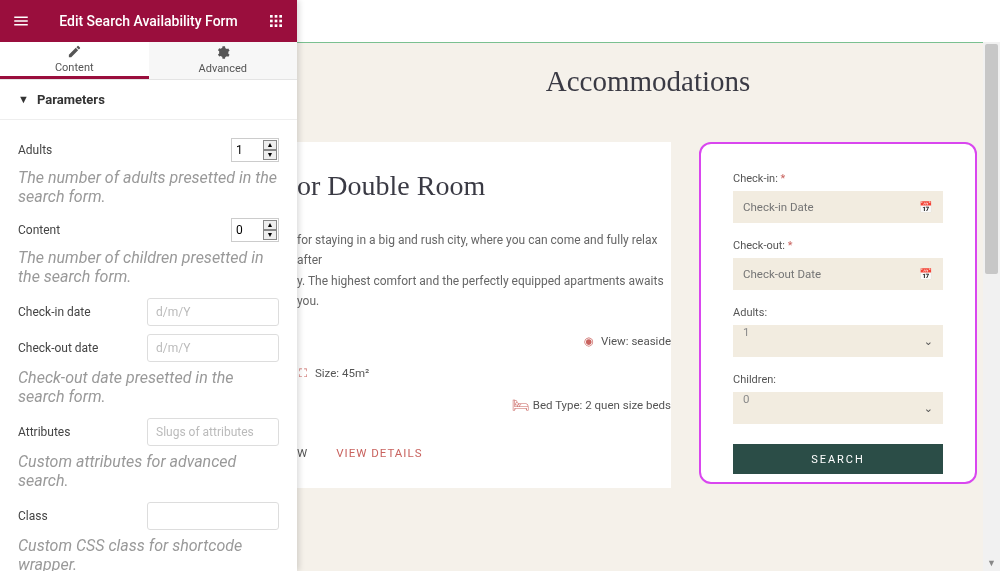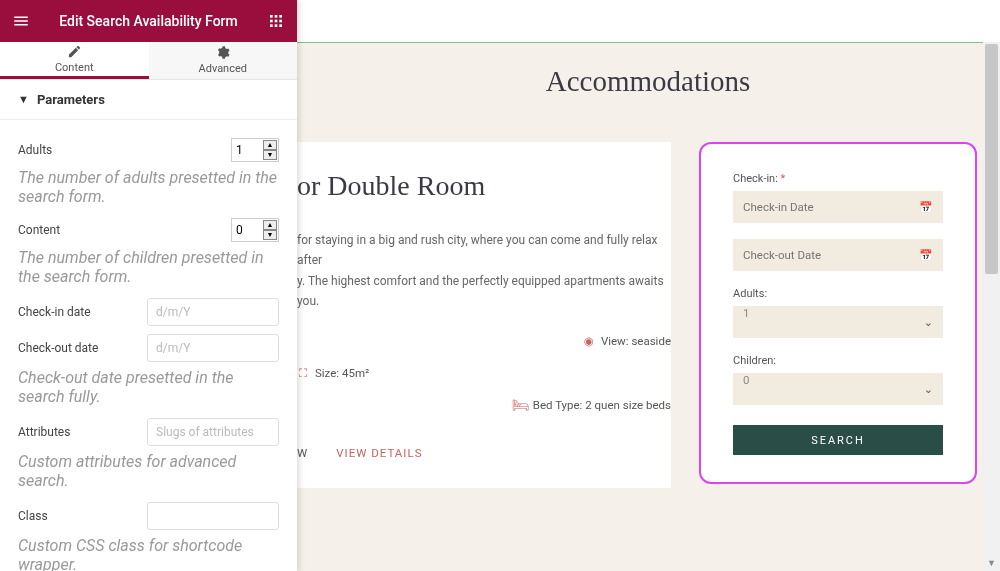--- a/index.html
+++ b/index.html
@@ -152,21 +152,21 @@
 
     <div class="param-row">
       <span class="param-label">Check-in date</span>
       <input class="txt-input" placeholder="d/m/Y" style="">
     </div>
 
     <div class="param-row">
       <span class="param-label">Check-out date</span>
       <input class="txt-input" placeholder="d/m/Y" style="">
     </div>
-    <div class="param-help">Check-out date presetted in the search fully.</div>
+    <div class="param-help">Check-out date presetted in the search form.</div>
 
     <div class="param-row">
       <span class="param-label">Attributes</span>
       <input class="txt-input" placeholder="Slugs of attributes" style="">
     </div>
     <div class="param-help">Custom attributes for advanced search.</div>
 
     <div class="param-row">
       <span class="param-label">Class</span>
       <input class="txt-input" style="">
@@ -209,20 +209,21 @@
           <span class="act-view">VIEW DETAILS</span>
         </div>
       </div>
 
       <div class="widget">
         <div class="w-label"><span>Check-in:</span> <span class="req">*</span></div>
         <div class="w-field">
           <input class="w-input" placeholder="Check-in Date" style="">
           <span class="w-ico">📅</span>
         </div>
+        <div class="w-label"><span>Check-out:</span> <span class="req">*</span></div>
         <div class="w-field">
           <input class="w-input" placeholder="Check-out Date" style="">
           <span class="w-ico">📅</span>
         </div>
         <div class="w-label">Adults:</div>
         <div class="w-field">
           <div class="w-input select"><span>1</span></div>
           <span class="w-ico">⌄</span>
         </div>
         <div class="w-label">Children:</div>

